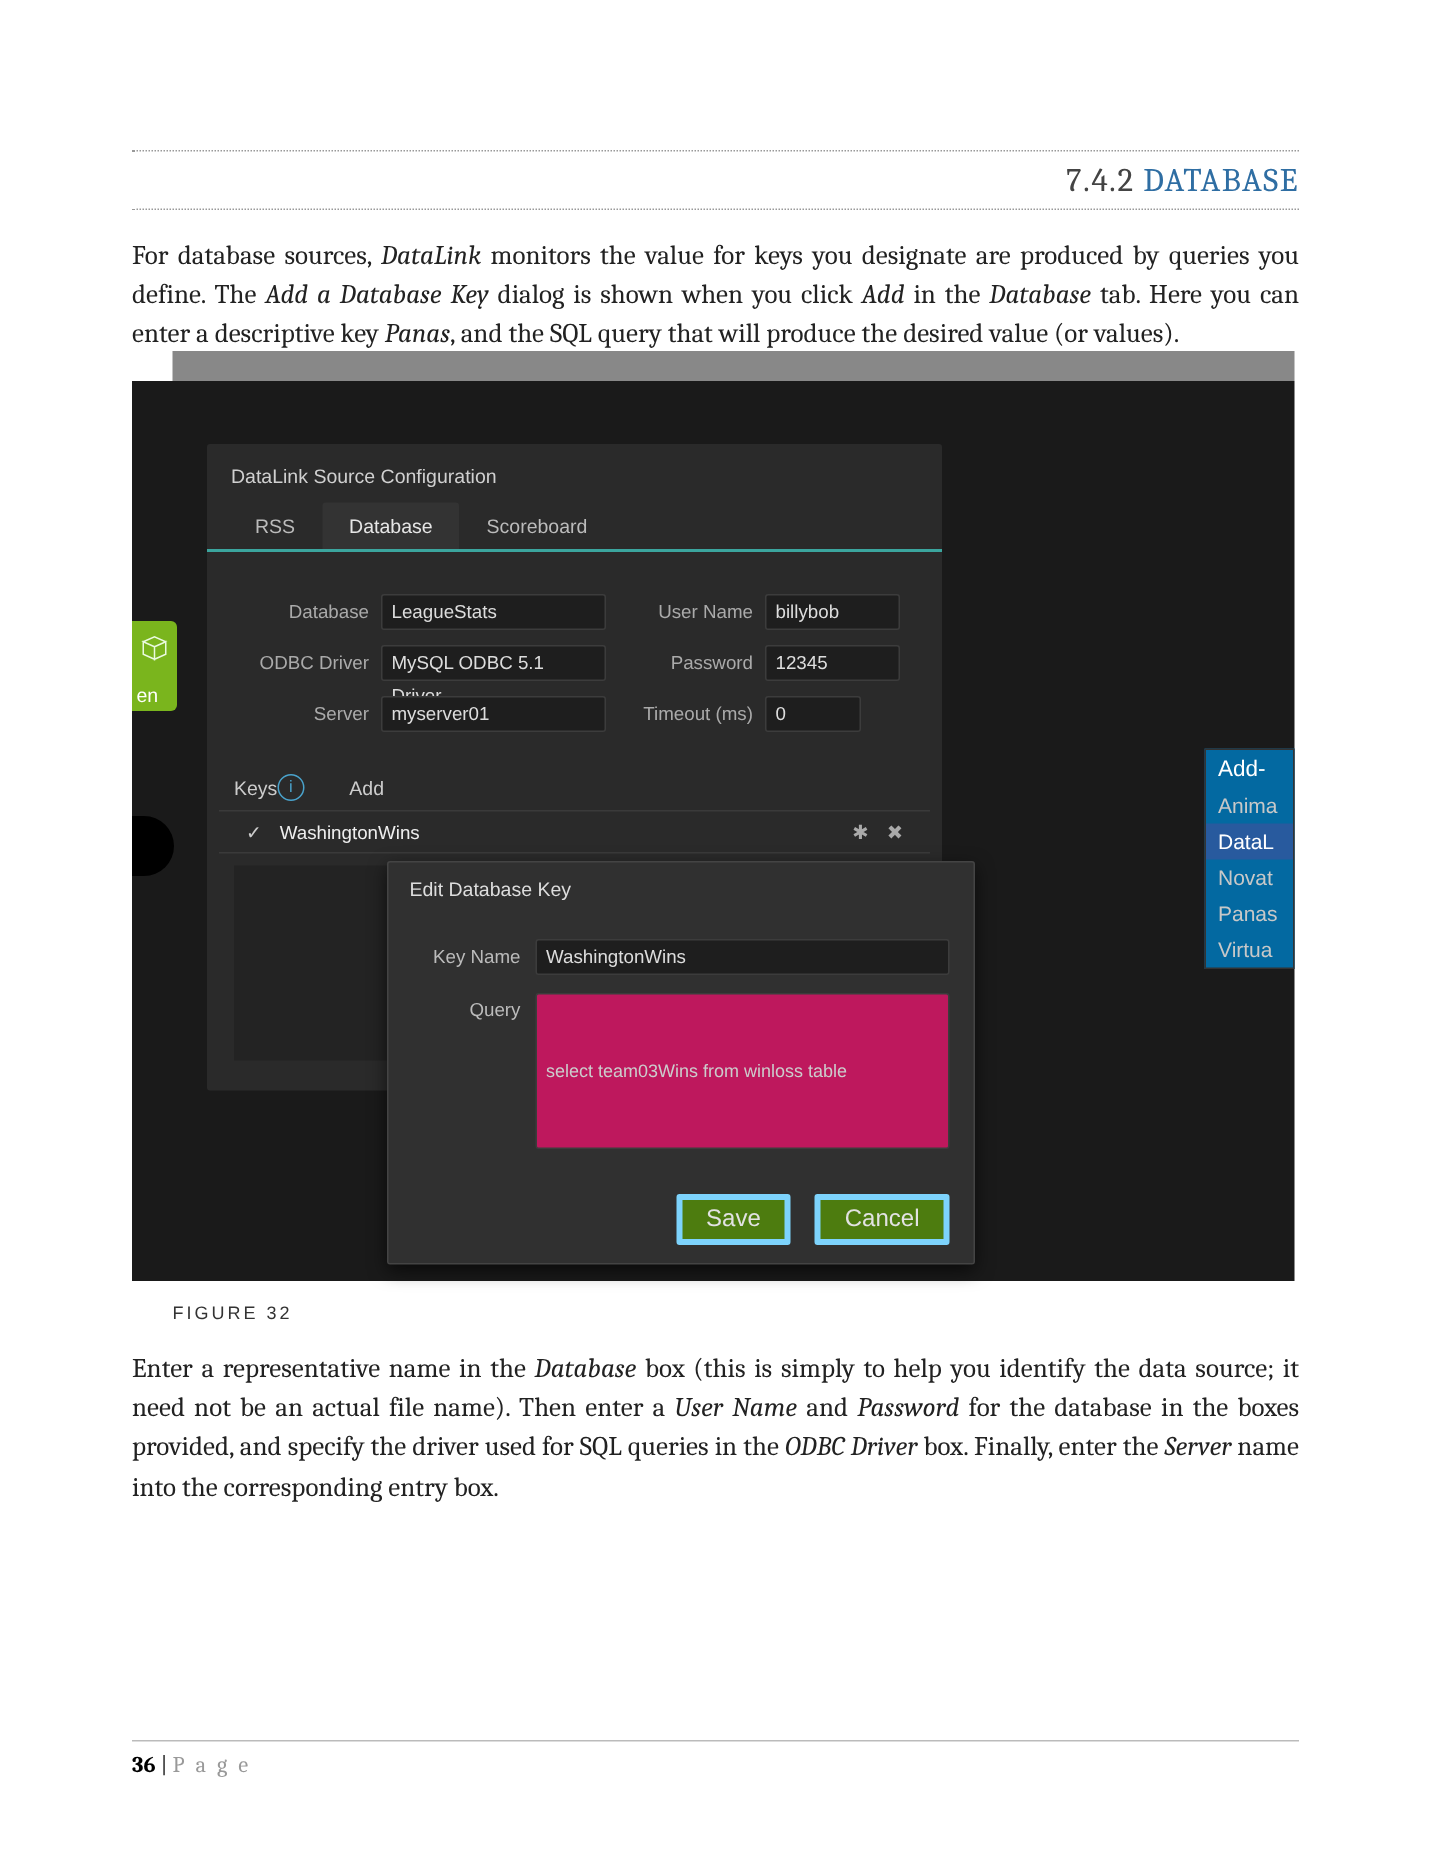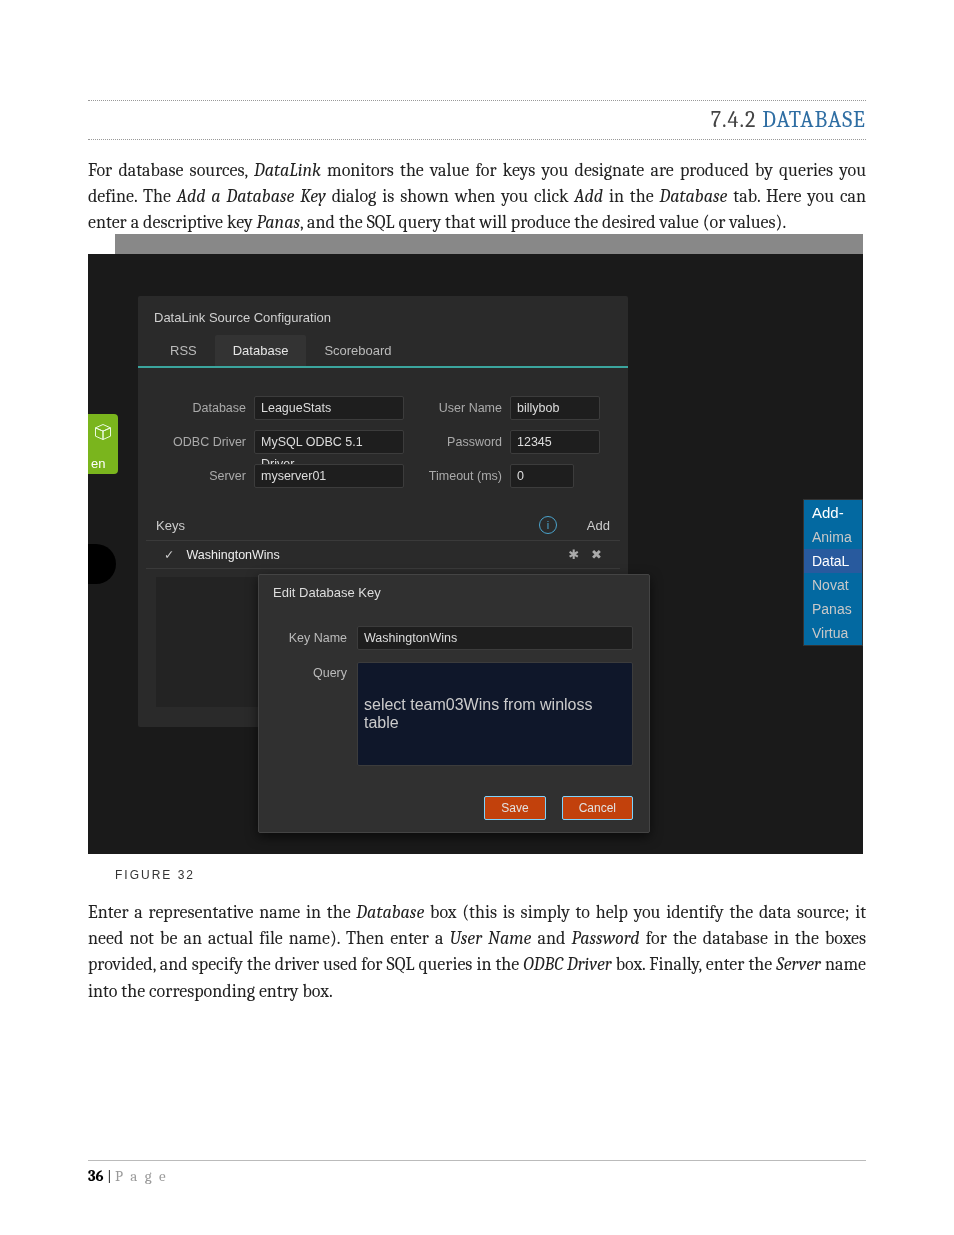--- a/index.html
+++ b/index.html
@@ -114,21 +114,21 @@
     border: 1px solid #3c3c3c;
     height: 22px;
     line-height: 22px;
     padding: 0 6px;
     color: #ddd;
     font-size: 12.5px;
     border-radius: 2px;
   }
   .keys-header {
     display: flex;
-    justify-content: space-between;
+    justify-content: flex-start;
     align-items: center;
     padding: 10px 18px 6px;
     color: #ccc;
   }
   .keys-header-right { display:flex; align-items:center; gap:30px; }
   .info-icon {
     width:16px; height:16px; border:1px solid #4aa3cc; border-radius:50%;
     display:flex; align-items:center; justify-content:center;
     color:#4aa3cc; font-size:11px; line-height:1;
   }
@@ -162,31 +162,31 @@
     padding: 16px 16px 10px;
   }
   .edit-row { display:flex; align-items:center; gap:10px; margin-bottom:12px; }
   .edit-row .lbl2 { width: 72px; text-align:right; color:#bbb; font-size:12.5px; }
   .edit-row .val2 {
     flex:1; background:#1e1e1e; border:1px solid #3c3c3c;
     height:22px; line-height:22px; padding:0 6px; color:#ddd; font-size:12.5px;
     border-radius:2px;
   }
   .edit-row .query-box {
-    flex:1; background:#0f172a; border:1px solid #3c3c3c;
-    height: 90px; padding:6px; color:#ccc; font-size:16px;
+    flex:1; background:#be185d; border:1px solid #3c3c3c;
+    height: 90px; padding:6px; color:#ccc; font-size:12px;
     border-radius:2px; display:flex; align-items:center;
   }
   .dialog-edit-footer {
     display:flex; justify-content:flex-end; gap:16px;
     padding: 8px 16px 12px;
   }
   .btn {
-    background:#c2410c; border:1px solid #7dd3fc; color:#e2e2e2;
-    padding:4px 16px; border-radius:2px; cursor:pointer; font-size:12px;
+    background:#4d7c0f; border:4px solid #7dd3fc; color:#e2e2e2;
+    padding:4px 16px; border-radius:2px; cursor:pointer; font-size:16px;
     font-family: inherit;
   }
 
   .side-list {
     position:absolute;
     right: 0; top: 245px;
     width: 58px;
     background:#0369a1;
     border:1px solid #333;
     overflow:hidden;

